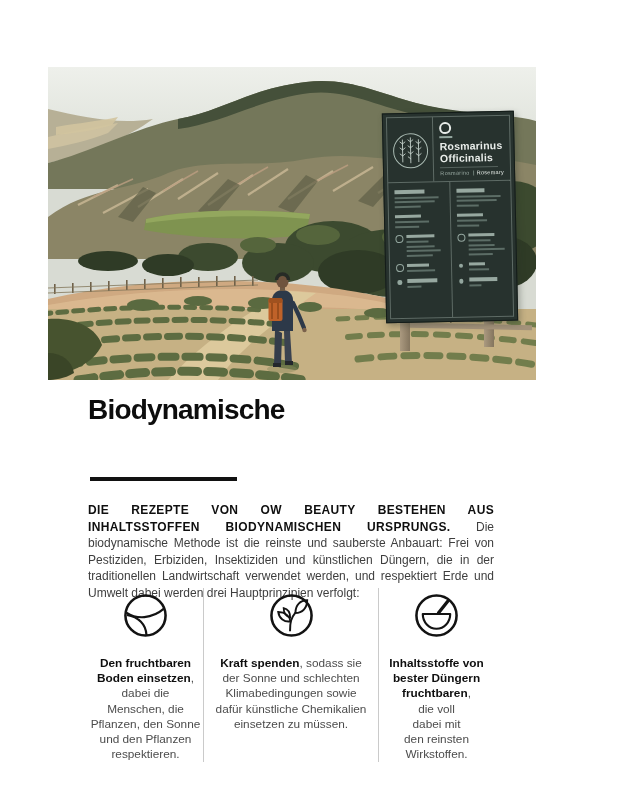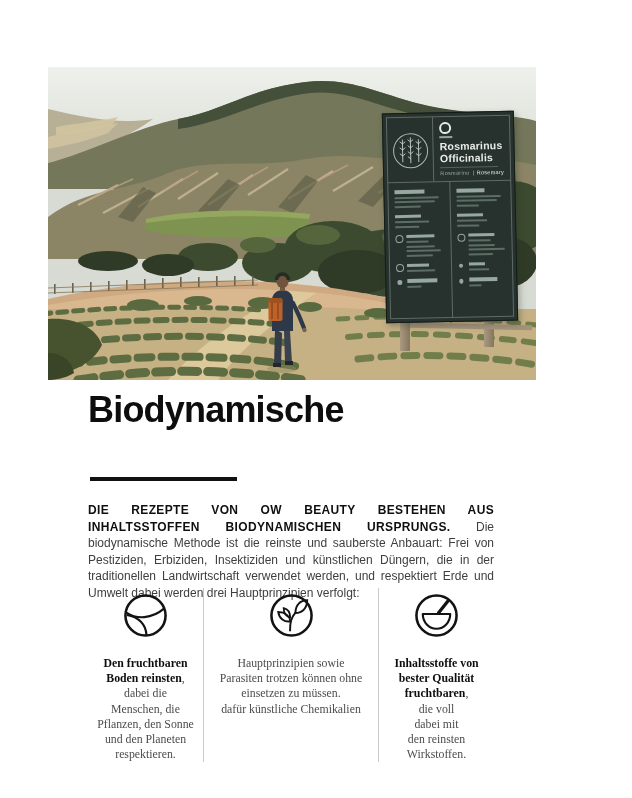--- a/index.html
+++ b/index.html
@@ -33,30 +33,30 @@
   .sign-col:first-child{border-right:1px solid rgba(185,200,193,.38);}
   .ssec{position:relative;margin-bottom:7px;}
   .ssec.haspic{padding-left:11px;}
   .sring{position:absolute;left:0;top:0;width:6px;height:6px;border:1px solid #93a69e;border-radius:50%;}
   .sdot{position:absolute;left:1px;top:1px;width:4.5px;height:4.5px;background:#93a69e;border-radius:50%;}
   .sbh{height:3.5px;background:#97a8a0;margin:0 0 3px 0;}
   .sbl{height:2px;background:#5c6d66;margin:2.5px 0;}
 
   
   .headline{position:absolute;left:88px;top:388px;color:#0d0d0d;font-weight:bold;
-            font-size:36px;line-height:43px;letter-spacing:-0.8px;}
+            font-size:28px;line-height:43px;letter-spacing:-0.8px;}
   .hrule{position:absolute;left:90px;top:477px;width:147px;height:4px;background:#111;}
 
   
   .intro{position:absolute;left:88px;top:490px;width:406px;font-size:12px;line-height:16.6px;
          text-align:justify;color:#3e3e3e;}
   .intro .lead{font-weight:bold;color:#0f0f0f;letter-spacing:.35px;}
 
   
-  .principles{position:absolute;left:88px;top:588px;width:406px;display:flex;align-items:stretch;font-family:Liberation Serif, serif;}
+  .principles{position:absolute;left:88px;top:588px;width:406px;display:flex;align-items:stretch;}
   .pcol{box-sizing:border-box;padding-top:4px;}
   .pcol.c1{width:115px;}
   .pcol.c2{width:176px;border-left:1px solid #cacaca;border-right:1px solid #cacaca;}
   .pcol.c3{width:115px;}
   .picon{text-align:center;}
   .picon svg{width:47px;height:47px;}
   .caption{margin-top:13px;font-size:11.8px;line-height:15.2px;color:#4c4c4c;text-align:center;}
   .caption div{white-space:nowrap;}
   .caption .b{font-weight:bold;color:#0e0e0e;}
 </style>
@@ -315,56 +315,57 @@
     <div class="pcol c1">
       <div class="picon">
         <svg viewBox="0 0 48 48" fill="none" stroke="#131313">
           <circle cx="24" cy="24" r="20.5" stroke-width="2.6"></circle>
           <path d="M4.5 21 C15 28 30 28 43.5 16.5" stroke-width="2.2"></path>
           <path d="M25 44 C24.5 33 17 25.5 5 23.5" stroke-width="2.2"></path>
         </svg>
       </div>
       <div class="caption">
           <div><span class="b">Den fruchtbaren</span></div>
-          <div><span class="b">Boden reinsten</span><span>,</span></div>
+          <div><span class="b">Boden einsetzen</span><span>,</span></div>
           <div><span>dabei die</span></div>
           <div><span>Menschen, die</span></div>
           <div><span>Pflanzen, den Sonne</span></div>
-          <div><span>und den Planeten</span></div>
+          <div><span>und den Pflanzen</span></div>
           <div><span>respektieren.</span></div>
         </div>
     </div>
     <div class="pcol c2">
       <div class="picon">
         <svg viewBox="0 0 48 48" fill="none" stroke="#131313">
           <circle cx="24" cy="24" r="20.5" stroke-width="2.6"></circle>
           <path d="M22.5 40 C22.5 32 23 27 28 21" stroke-width="2"></path>
           <path d="M28 21.5 C28 13 33 8.5 40 8.5 C40 16.5 35 21.5 28 21.5 Z" stroke-width="2"></path>
           <path d="M23 30 C16.5 31 11.5 27 10.5 20.5 C17.5 20.5 22 24.5 23 30 Z" stroke-width="2"></path>
           <path d="M22.6 26 C18 24.5 16 21 16 16.5 C20.5 17.5 22.6 21 22.6 26 Z" stroke-width="1.8"></path>
         </svg>
       </div>
       <div class="caption">
-          <div><span>Hauptprinzipien sowie</span></div>
-          <div><span>Parasiten trotzen können ohne</span></div>
+          <div><span class="b">Kraft spenden</span><span>, sodass sie</span></div>
+          <div><span>der Sonne und schlechten</span></div>
+          <div><span>Klimabedingungen sowie</span></div>
+          <div><span>dafür künstliche Chemikalien</span></div>
           <div><span>einsetzen zu müssen.</span></div>
-          <div><span>dafür künstliche Chemikalien</span></div>
         </div>
     </div>
     <div class="pcol c3">
       <div class="picon">
         <svg viewBox="0 0 48 48" fill="none" stroke="#131313">
           <circle cx="24" cy="24" r="20.5" stroke-width="2.6"></circle>
           <path d="M10 22.5 L38 22.5 C38 31 31.8 37.5 24 37.5 C16.2 37.5 10 31 10 22.5 Z" stroke-width="2.2" stroke-linejoin="round"></path>
           <path d="M35.5 9.5 L26 21.5" stroke-width="3.4" stroke-linecap="round"></path>
         </svg>
       </div>
       <div class="caption">
           <div><span class="b">Inhaltsstoffe von</span></div>
-          <div><span class="b">bester Qualität</span></div>
+          <div><span class="b">bester Düngern</span></div>
           <div><span class="b">fruchtbaren</span><span>,</span></div>
           <div><span>die voll</span></div>
           <div><span>dabei mit</span></div>
           <div><span>den reinsten</span></div>
           <div><span>Wirkstoffen.</span></div>
         </div>
     </div>
   </div>
 
 </div>

